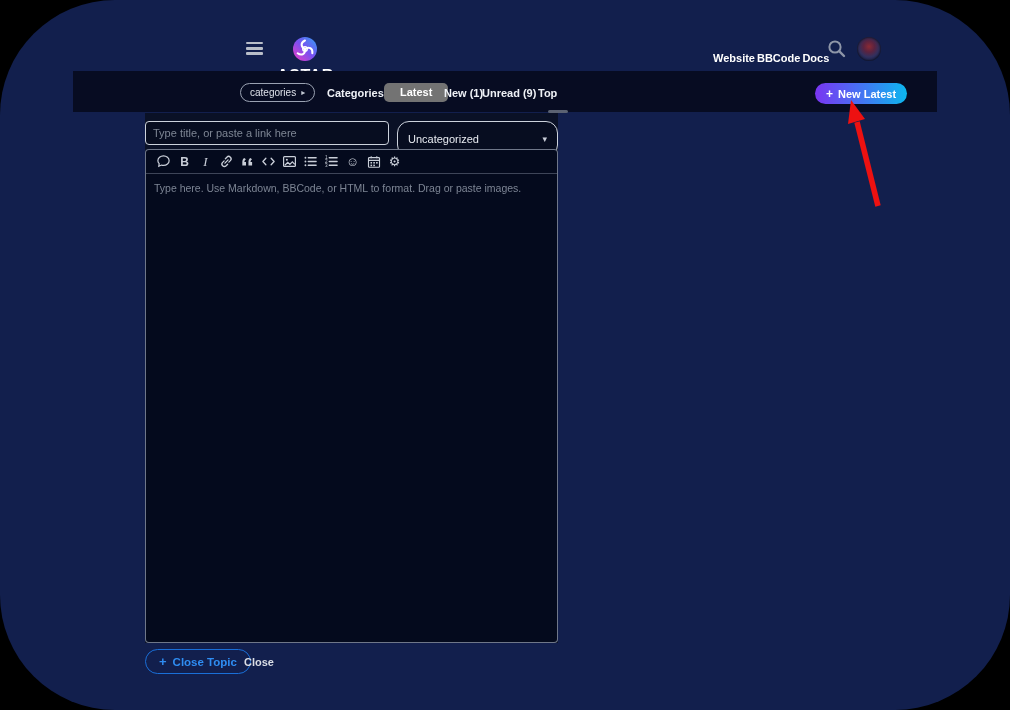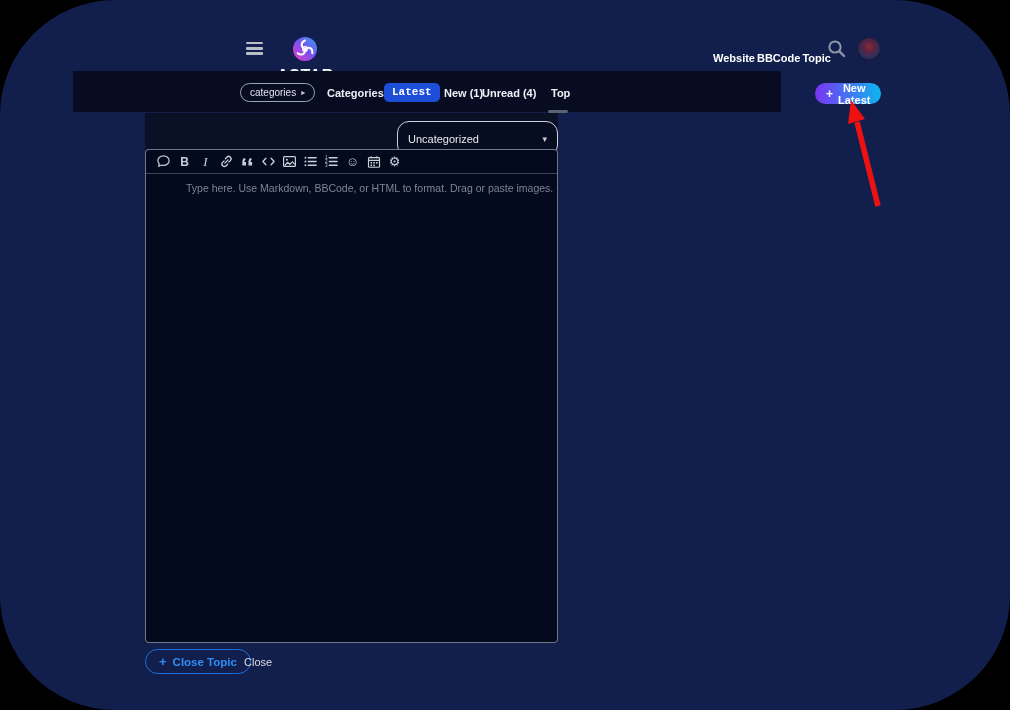--- a/index.html
+++ b/index.html
@@ -14,26 +14,26 @@
   .logo-wrap { position:absolute; left:277px; top:36px; display:flex; align-items:center; gap:5px;flex-direction:column; }
   .logo-text { color:#ffffff; font-size:16px; font-weight:bold; letter-spacing:0.6px; }
   .header-links { position:absolute; left:713px; top:43px; display:flex; gap:2px;margin-top:9px; }
   .header-link { color:#ffffff; font-size:11px; font-weight:bold; cursor:pointer; }
   .search-btn { position:absolute; left:827px; top:39px; width:20px; height:20px; cursor:pointer; }
   .avatar { position:absolute; left:857px; top:37px; width:24px; height:24px; border-radius:50%;
             background:radial-gradient(circle at 50% 40%, #8a2a34 0%, #5a2340 30%, #32305e 55%, #15224f 85%);
             box-shadow:inset 0 0 3px #000; cursor:pointer; }
 
   
-  .navbar { position:absolute; left:73px; top:71px; width:708px; height:41px; background:#070c22; }
+  .navbar { position:absolute; left:73px; top:71px; width:864px; height:41px; background:#070c22; }
   .cat-pill { position:absolute; left:167px; top:12px; height:19px; padding:0 9px; display:flex; align-items:center; gap:5px;
               border:1px solid #9aa2b2; border-radius:10px; color:#dde1e9; font-size:10px; cursor:pointer; }
   .cat-pill .caret { font-size:8px; color:#c3c9d4; }
   .nav-item { position:absolute; top:16px; color:#eef1f6; font-size:11px; font-weight:bold; cursor:pointer; white-space:nowrap; }
-  .nav-item.active { top:12px; background:#1d4ed8; color:#fff; border-radius:5px; padding:3px 8px 4px;font-family:Liberation Mono, monospace; }
+  .nav-item.active { top:12px; background:#737373; color:#fff; border-radius:5px; padding:3px 16px 4px; }
   .new-topic-btn { position:absolute; left:742px; top:12px; height:21px; padding:0 11px; display:flex; align-items:center; gap:5px;
                    background:linear-gradient(90deg,#7a35f2 0%, #3f7af2 55%, #0cb7ee 100%);
                    border-radius:11px; color:#fff; font-size:11px; font-weight:bold; cursor:pointer; border:none; }
   .new-topic-btn .plus { font-size:12px; font-weight:bold; }
 
   
   .composer-panel { position:absolute; left:145px; top:113px; width:413px; height:530px; background:#0a1126; }
   .grippie { position:absolute; left:548px; top:110px; width:20px; height:3px; background:#5b6272; border-radius:2px; cursor:ns-resize; }
   .title-input { position:absolute; left:145px; top:121px; width:244px; height:24px; background:#070d20;
                  border:1px solid #ccd2dc; border-radius:4px; color:#fff; font-size:11px; padding:0 7px;
@@ -45,27 +45,27 @@
   .cat-select .sel-caret { color:#c8cdd8; font-size:9px; padding-right:10px; }
   .editor-box { position:absolute; left:145px; top:149px; width:413px; height:494px; background:#040a1d;
                 border:1px solid rgba(200,210,225,0.55); border-radius:4px; overflow:hidden; }
   .toolbar { height:24px; border-bottom:1px solid rgba(200,210,225,0.3); display:flex; align-items:center; padding:0 7px; }
   .tb-btn { width:21px; height:20px; display:flex; align-items:center; justify-content:center; cursor:pointer;
             color:#c9ced8; font-size:12px; }
   .tb-btn.bold { font-weight:bold; font-size:12px; }
   .tb-btn.italic { font-style:italic; font-family:"Liberation Serif", serif; font-size:13px; }
   .tb-btn.glyph13 { font-size:13px; }
   .editor-area { width:100%; height:calc(100% - 25px); background:transparent; border:none; resize:none; outline:none;
-                 color:#e6e9ef; font-size:10.5px; padding:8px; font-family:"Liberation Sans", sans-serif;margin-left:32px; }
+                 color:#e6e9ef; font-size:10.5px; padding:8px; font-family:"Liberation Sans", sans-serif; }
   .editor-area::placeholder { color:#7d8594; }
   .create-btn { position:absolute; left:145px; top:649px; height:25px; padding:0 13px; display:flex; align-items:center; gap:6px;
                 background:transparent; border:1.5px solid #1a6fd8; border-radius:13px; color:#2f8df2;
                 font-size:11.5px; font-weight:bold; cursor:pointer; font-family:"Liberation Sans", sans-serif; }
   .create-btn .plus { font-size:13px; }
-  .close-link { position:absolute; left:244px; top:656px; color:#d9dde5; font-size:11px; font-weight:normal; cursor:pointer;text-align:right; }
+  .close-link { position:absolute; left:244px; top:656px; color:#d9dde5; font-size:11px; font-weight:bold; cursor:pointer;text-align:right; }
 
   .arrow-svg { position:absolute; left:0; top:0; pointer-events:none; }
   svg.ic { display:block; }
 </style>
 </head>
 <body>
 
 <div id="canvas">
   <div class="page">
 
@@ -93,51 +93,52 @@
           </g>
           <circle cx="13" cy="13" r="2.2" fill="none" stroke="#fff" stroke-width="1.5"></circle>
         </svg>
       </span>
       <span class="logo-text">ASTAR</span>
     </div>
 
     <div class="header-links">
       <span class="header-link">Website</span>
       <span class="header-link">BBCode</span>
-      <span class="header-link">Topic</span>
+      <span class="header-link">Docs</span>
     </div>
 
     <div class="search-btn">
       <svg class="ic" width="20" height="20" viewBox="0 0 20 20">
         <circle cx="8" cy="8" r="5.6" fill="none" stroke="#8e96a8" stroke-width="2"></circle>
         <line x1="12.4" y1="12.4" x2="17" y2="17" stroke="#8e96a8" stroke-width="2.4" stroke-linecap="round"></line>
       </svg>
     </div>
 
     <div class="avatar"></div>
 
     <div class="navbar">
       <div class="cat-pill">
         <span>categories</span>
         <span class="caret">▸</span>
       </div>
       <span class="nav-item" style="left:254px">Categories</span>
       <span class="nav-item active" style="left:311px">Latest</span>
       <span class="nav-item" style="left:371px">New (1)</span>
-      <span class="nav-item" style="left:409px">Unread (4)</span>
-      <span class="nav-item" style="left:478px">Top</span>
+      <span class="nav-item" style="left:409px">Unread (9)</span>
+      <span class="nav-item" style="left:465px">Top</span>
       <button class="new-topic-btn">
         <span class="plus">+</span>
         <span>New Latest</span>
       </button>
     </div>
 
     <div class="composer-panel"></div>
     <div class="grippie"></div>
 
+    <input class="title-input" placeholder="Type title, or paste a link here" style="">
 
     <div class="cat-select">
       <span class="sel-text">Uncategorized</span>
       <span class="sel-caret">▾</span>
     </div>
 
     <div class="editor-box">
       <div class="toolbar">
         <span class="tb-btn">
           <svg class="ic" width="15" height="15" viewBox="0 0 16 16">

